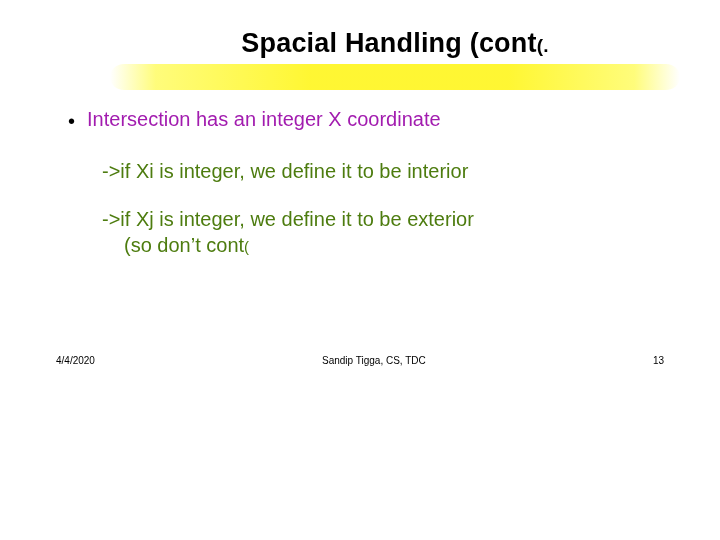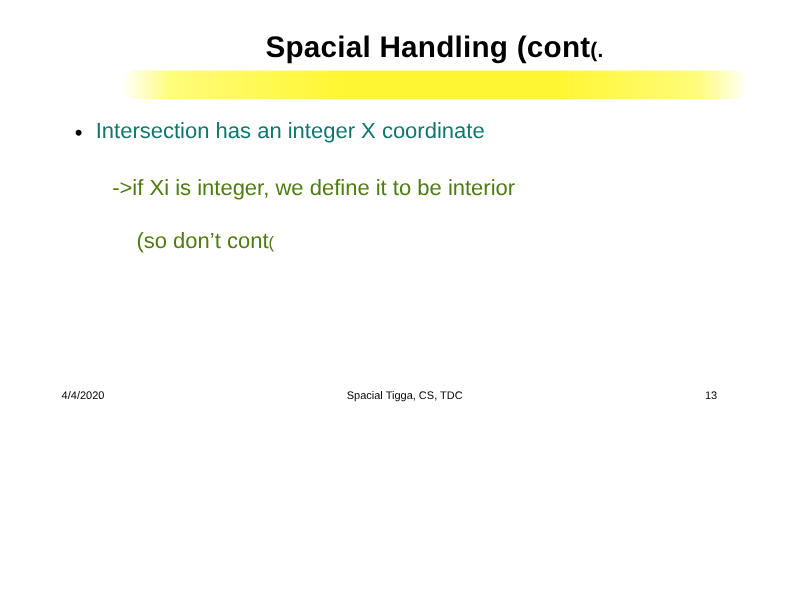--- a/index.html
+++ b/index.html
@@ -60,40 +60,40 @@
     gap: 12px;
     margin-bottom: 26px;
   }
   .bullet-dot {
     font-size: 20px;
     line-height: 1;
     transform: translateY(2px);
   }
   .bullet-text {
     font-size: 20px;
-    color: #0f766e;
+    color: #a21caf;
     line-height: 1.25;
   }
   .sub {
     margin-left: 34px;
     font-size: 20px;
     color: #4d7c0f;
     line-height: 1.3;
     margin-bottom: 22px;
   }
   .sub .indent2 {
     display: block;
     margin-left: 22px;
   }
   .small-paren {
     font-size: 15px;
   }
   .footer {
     position: absolute;
-    left: 0; right: 12px;
+    left: 0; right: 0;
     bottom: 18px;
     display: flex;
     align-items: baseline;
     font-size: 10px;
     color: #000;
     padding: 0 56px 0 56px;
   }
   .footer .date  { flex: 0 0 auto; }
   .footer .author{ flex: 1 1 auto; text-align: center; }
   .footer .pg    { flex: 0 0 auto; }
@@ -113,26 +113,27 @@
   <div class="body">
 
     <div class="bullet-row">
       <span class="bullet-dot">•</span>
       <span class="bullet-text">Intersection has an integer X coordinate</span>
     </div>
 
     <div class="sub">-&gt;if Xi is integer, we define it to be interior</div>
 
     <div class="sub">
+      <span>-&gt;if Xj is integer, we define it to be exterior</span>
       <span class="indent2">
         <span>(so don</span><span>’</span><span>t cont</span><span class="small-paren">(</span>
       </span>
     </div>
 
   </div>
 
   <div class="footer">
     <span class="date">4/4/2020</span>
-    <span class="author">Spacial Tigga, CS, TDC</span>
+    <span class="author">Sandip Tigga, CS, TDC</span>
     <span class="pg">13</span>
   </div>
 
 </div>
 
 </body></html>

